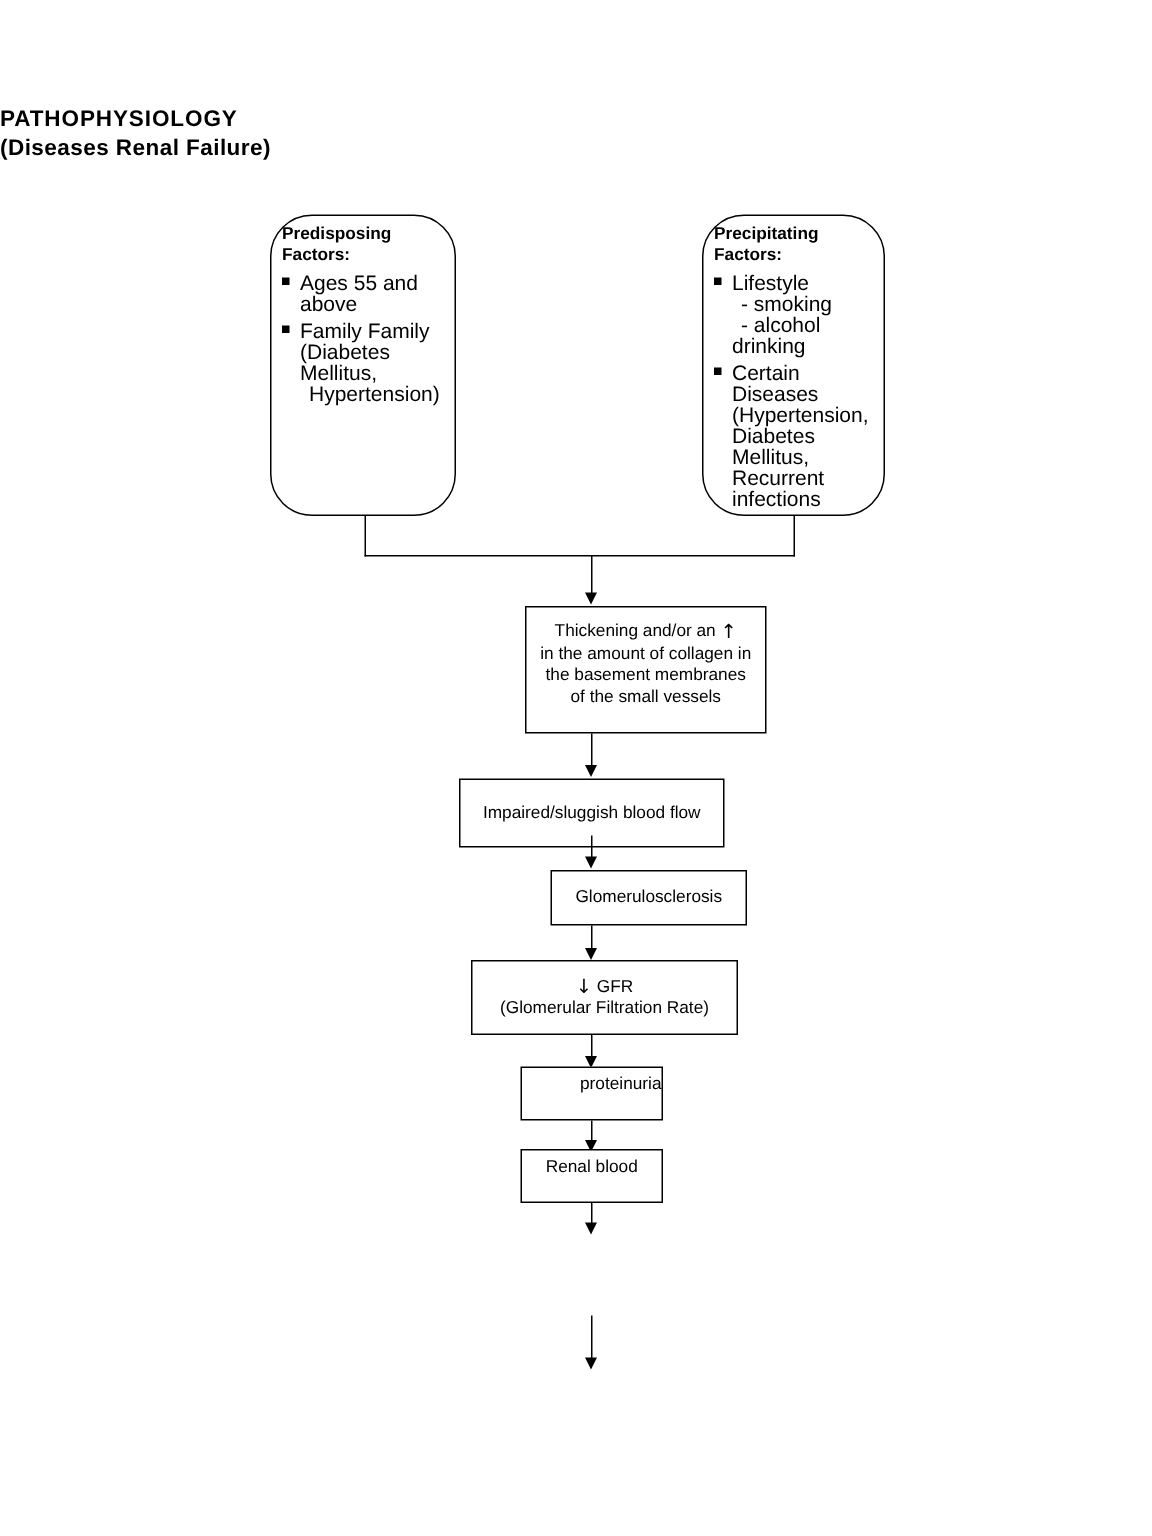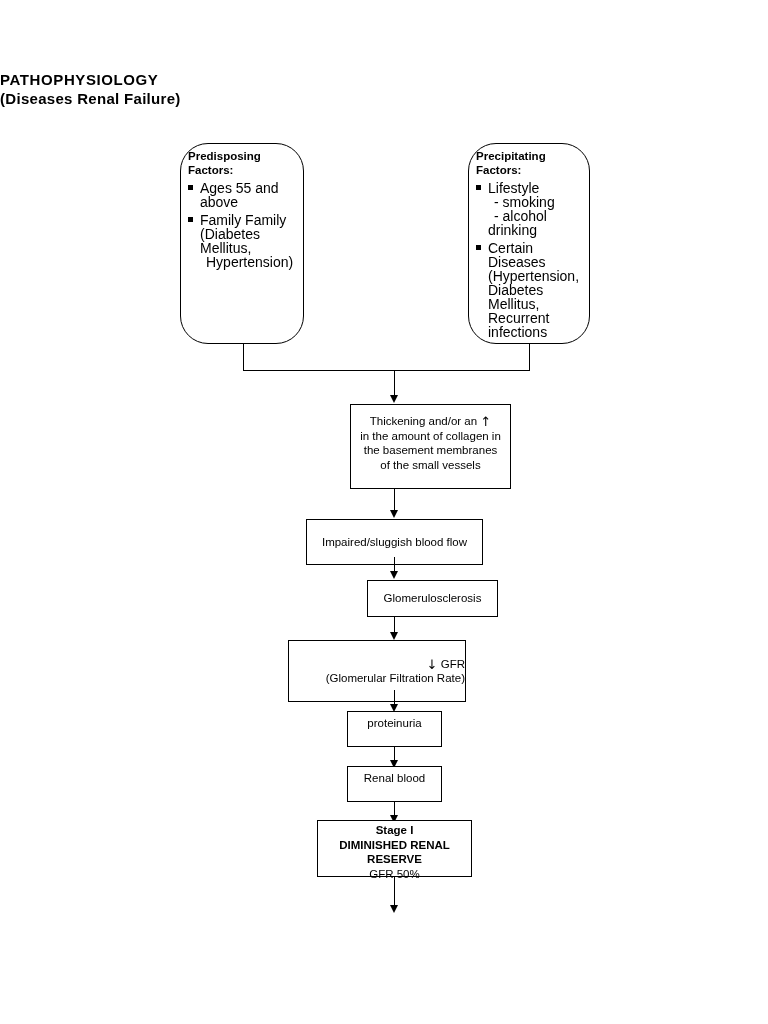--- a/index.html
+++ b/index.html
@@ -208,56 +208,48 @@
 
   <div class="box flow-box center-v" style="left:335px; top:580px; width:131px; height:37px;margin-left:32px;">
     <div class="inner">
       <div>Glomerulosclerosis</div>
     </div>
   </div>
 
   <div class="vline" style="left:394px; top:617px; height:17px;"></div>
   <div class="arrowhead" style="left:390px; top:632px;"></div>
 
-  <div class="box flow-box center-v" style="left:288px; top:640px; width:178px; height:62px;text-align:right;">
+  <div class="box flow-box center-v" style="left:314px; top:640px; width:178px; height:50px;">
     <div class="inner">
       <div>
         <span class="arrow-glyph">↓</span>
         <span>GFR</span>
       </div>
       <div>(Glomerular Filtration Rate)</div>
     </div>
   </div>
 
   <div class="vline" style="left:394px; top:690px; height:16px;"></div>
   <div class="arrowhead" style="left:390px; top:704px;"></div>
 
   <div class="box flow-box" style="left:347px; top:711px; width:95px; height:36px;">
-    <div class="inner" style="padding-top:4px;">
+    <div class="inner" style="padding-top:4px;text-align:right;">
       <div>proteinuria</div>
     </div>
   </div>
 
   <div class="vline" style="left:394px; top:747px; height:15px;"></div>
   <div class="arrowhead" style="left:390px; top:760px;"></div>
 
   <div class="box flow-box" style="left:347px; top:766px; width:95px; height:36px;">
     <div class="inner" style="padding-top:4px;">
       <div>Renal blood</div>
     </div>
   </div>
 
   <div class="vline" style="left:394px; top:802px; height:15px;"></div>
   <div class="arrowhead" style="left:390px; top:815px;"></div>
 
-  <div class="box flow-box" style="left:317px; top:820px; width:155px; height:57px;">
-    <div class="inner" style="padding-top:2px;">
-      <div class="b">Stage I</div>
-      <div class="b">DIMINISHED RENAL</div>
-      <div class="b">RESERVE</div>
-      <div>GFR 50%</div>
-    </div>
-  </div>
 
   <div class="vline" style="left:394px; top:877px; height:30px;"></div>
   <div class="arrowhead" style="left:390px; top:905px;"></div>
 
 </div>
 
 </body></html>

